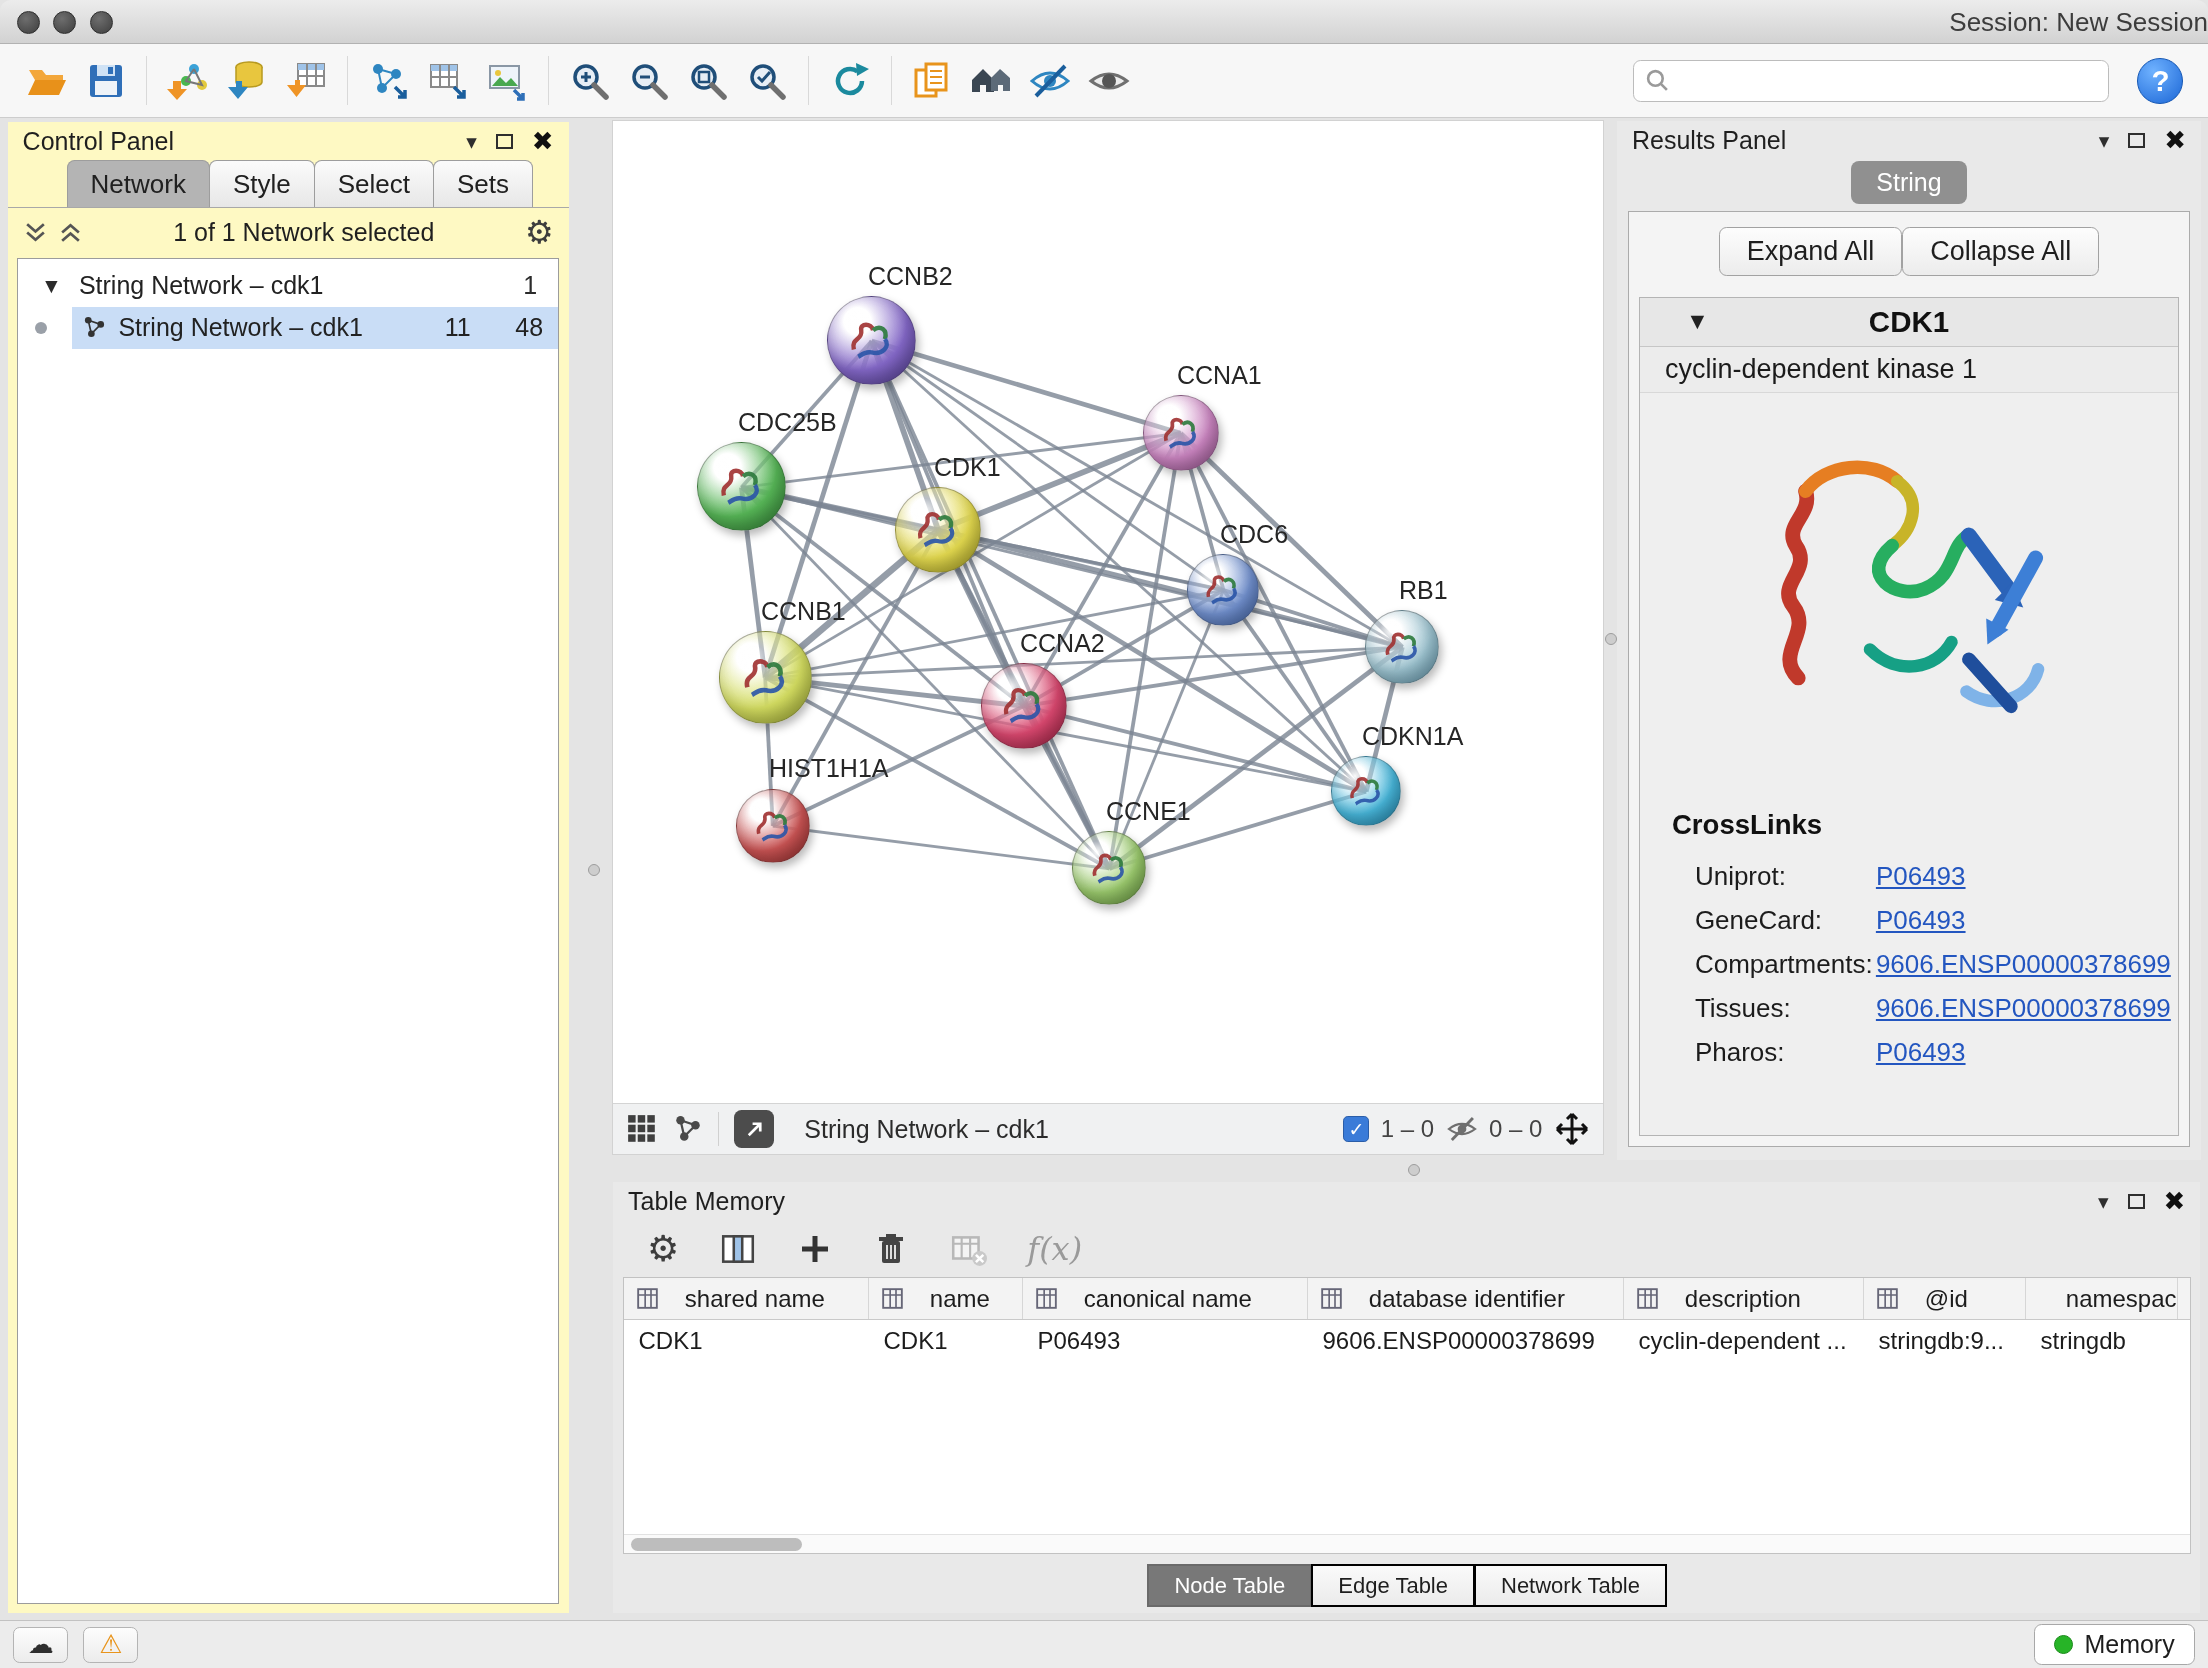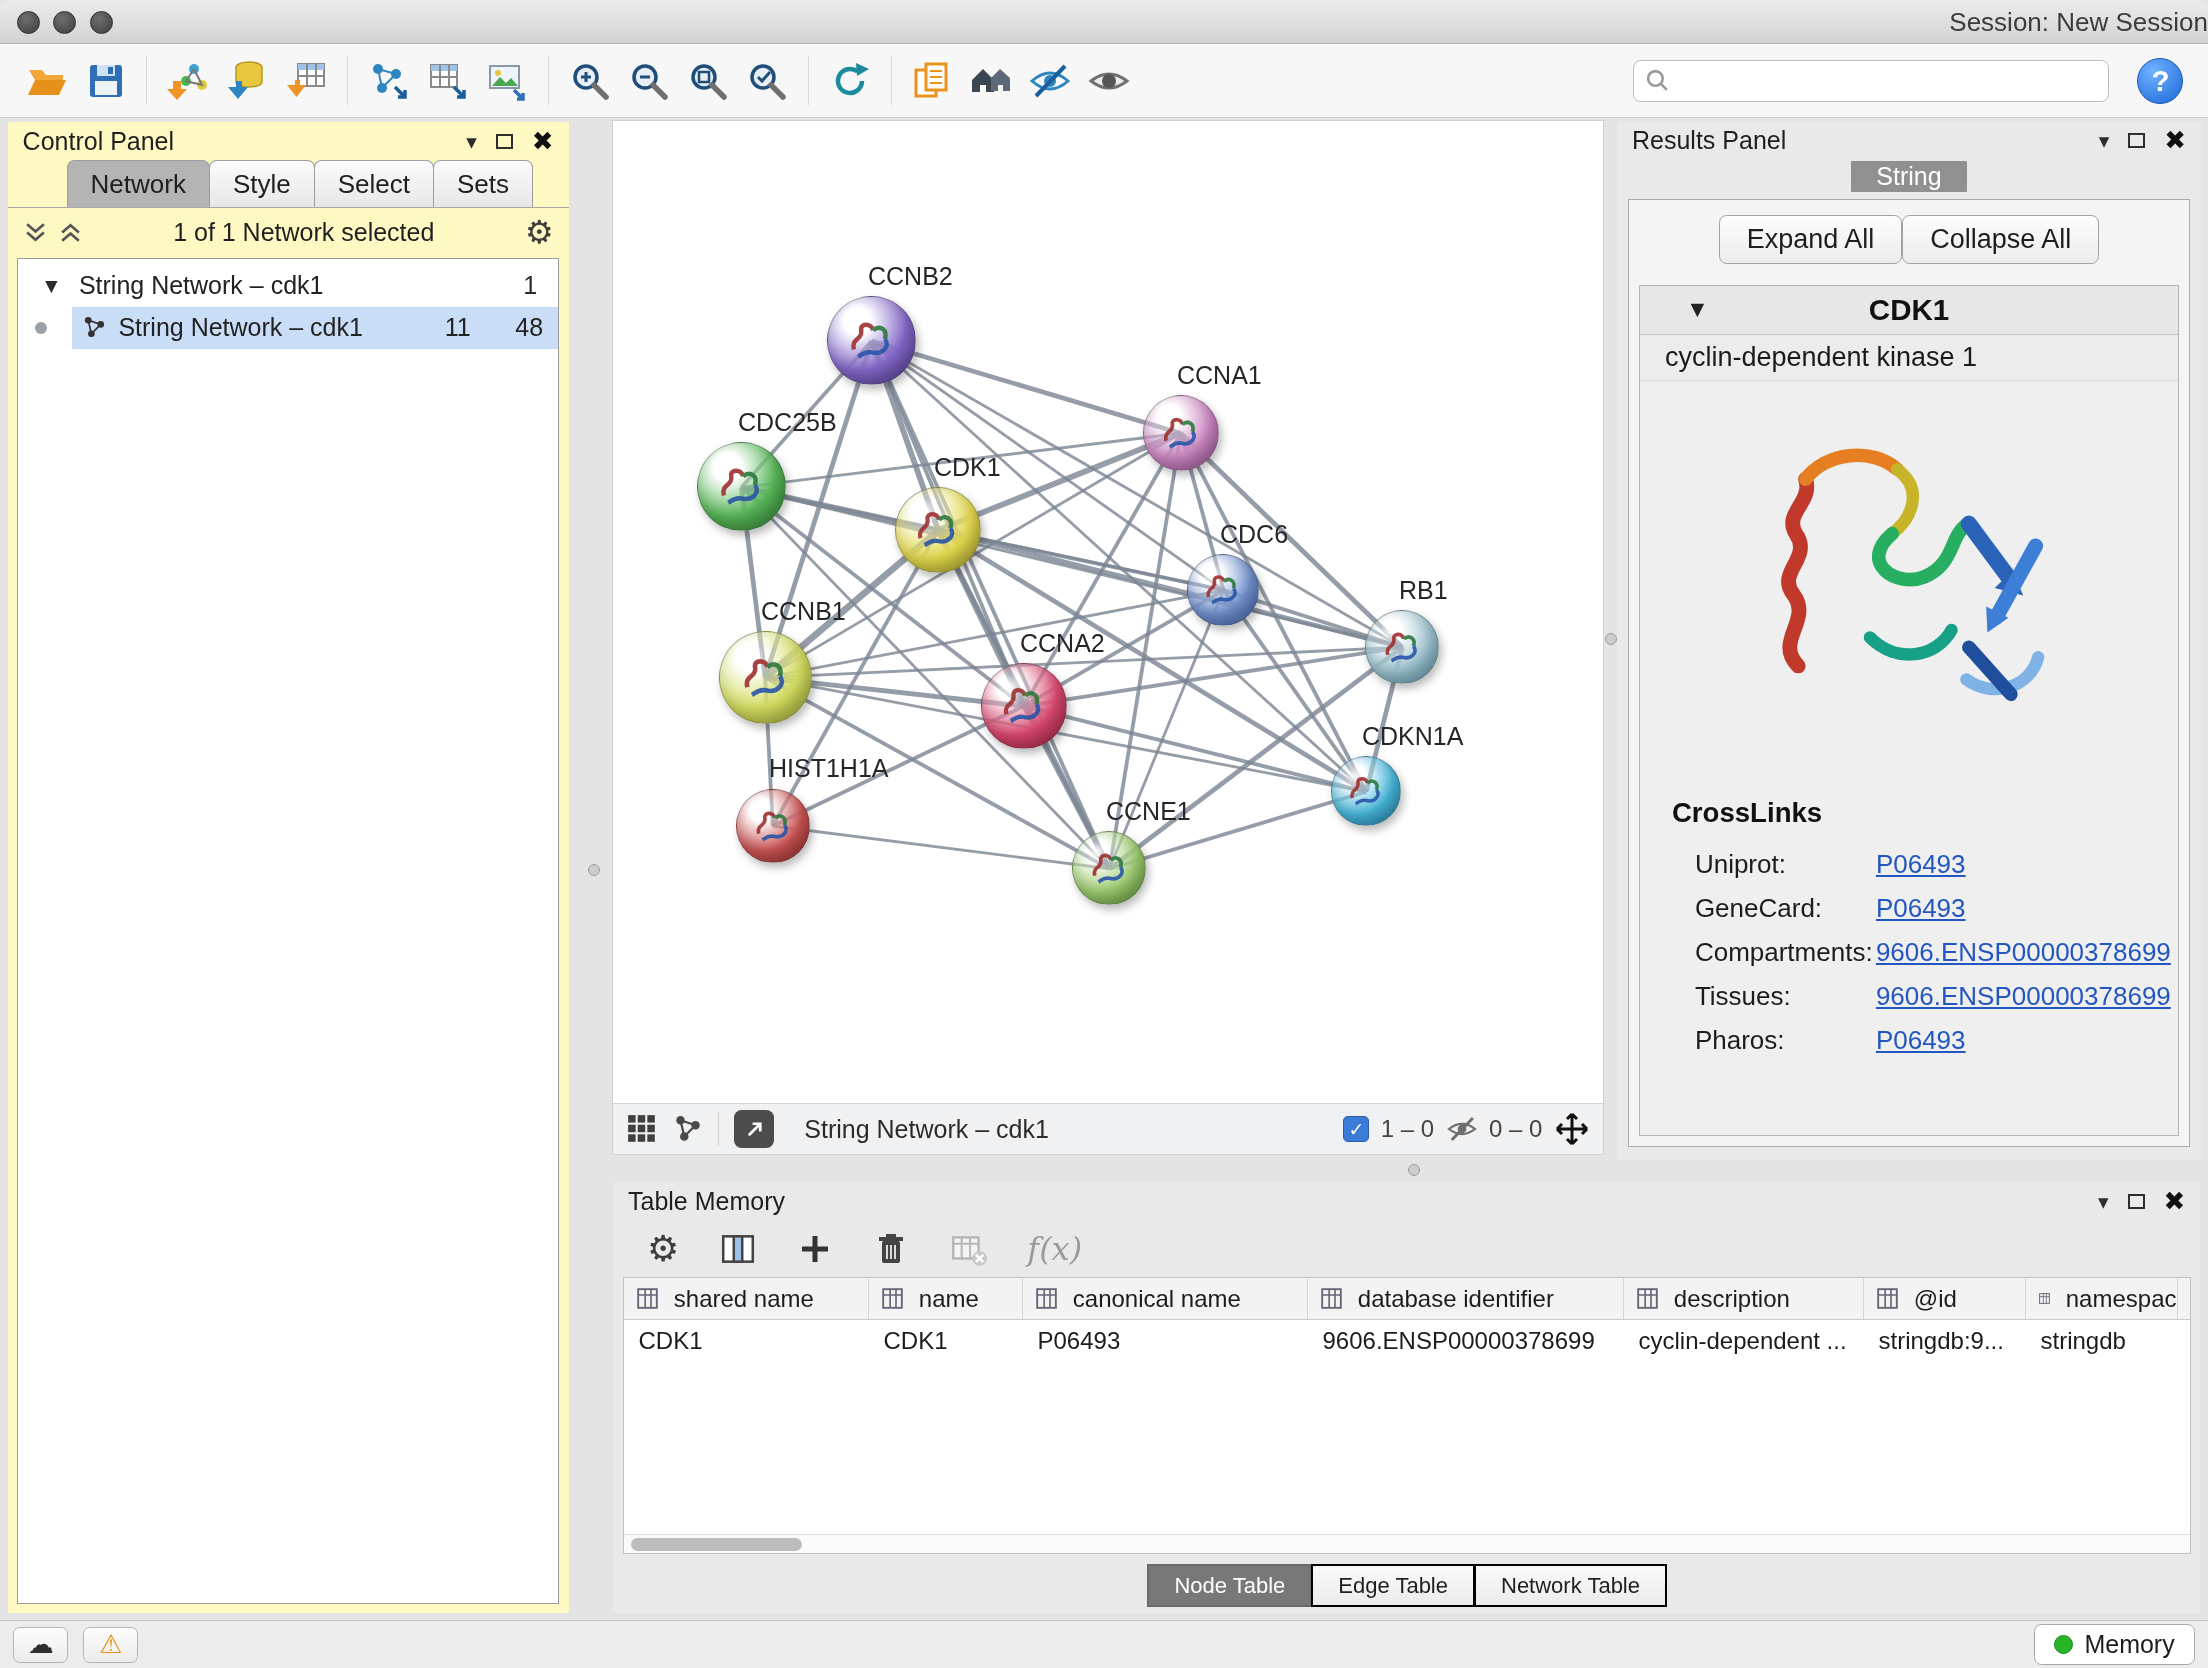--- a/index.html
+++ b/index.html
@@ -59,21 +59,21 @@
   .ns-title{font-size:25px;color:#2b2b2b;margin-left:15px}
   .ns-right{margin-left:auto;display:flex;align-items:center;gap:11.4px}
   .ns-count{font-size:24px;color:#444}
   .ns-sep{width:1px;height:34px;background:#d0d0d0}
   .dark-btn{width:40px;height:38px;border-radius:7.6px;background:#4c4c4c;display:flex;align-items:center;justify-content:center}
   .checkbox{width:26px;height:26px;border-radius:4.8px;background:#3a7bd8;border:1px solid #2a5da8;color:#fff;font-size:19px;display:flex;align-items:center;justify-content:center}
 
   
   .results-panel{position:absolute;left:1617px;top:121px;width:584px;height:1039px;background:#e9e9e9;display:flex;flex-direction:column}
   .rp-pillrow{display:flex;justify-content:center;margin:1.9px 0 7.6px 0;flex:0 0 auto}
-  .rp-pill{background:#909090;color:#fff;font-size:25px;padding:1px 25px;border-radius:1px}
+  .rp-pill{background:#909090;color:#fff;font-size:25px;padding:7px 25px;border-radius:8px}
   .rp-card{flex:1;margin:0 11.4px 13.3px 11.4px;background:#f4f4f4;border:1px solid #ababab;padding:15px 9.5px 9.5px 9.5px;display:flex;flex-direction:column;overflow:hidden}
   .rp-buttons{display:flex;justify-content:center;margin-bottom:21px;flex:0 0 auto}
   .rp-btn{font-family:inherit;font-size:27px;color:#1e1e1e;padding:7.6px 27px;border:1px solid #a2a2a2;border-radius:7.6px;background:linear-gradient(#fdfdfd,#ececec)}
   .rp-entry{border:1px solid #b4b4b4;background:#efefef;flex:1;display:flex;flex-direction:column;overflow:hidden}
   .rp-entry-head{position:relative;height:49px;background:#e7e7e7;border-bottom:1px solid #c6c6c6;display:flex;align-items:center;justify-content:center;font-size:29.5px;font-weight:bold;color:#111}
   .rp-entry-head .tri{position:absolute;left:46px;font-size:23px;font-weight:normal;color:#222}
   .rp-entry-desc{height:46px;display:flex;align-items:center;padding-left:25px;font-size:27px;color:#1b1b1b;background:#ececec;border-bottom:1px solid #d8d8d8}
   .rp-structure{height:409px;display:flex;align-items:center;justify-content:center}
   .rp-structure svg{width:371px;height:371px}
   .rp-cross-title{font-size:27.6px;font-weight:bold;color:#111;padding:7.6px 0 13.3px 32px}
@@ -81,21 +81,21 @@
   .rp-link-label{width:181px;color:#1c1c1c}
   .rp-link a,.rp-link{color:#2356c0;text-decoration:underline}
 
   
   .table-panel{position:absolute;left:613px;top:1182px;right:7.6px;bottom:55px;background:#e9e9e9;display:flex;flex-direction:column}
   .tp-toolbar{display:flex;align-items:center;gap:40px;padding:9.5px 0 9.5px 34px;flex:0 0 auto}
   .tp-toolbar .gear{font-size:36px}
   .fx{font-family:"DejaVu Serif","Liberation Serif",serif;font-style:italic;font-size:32px;color:#9a9a9a}
   .tp-table{flex:1;margin:0 9.5px;background:#fff;border:1px solid #c2c2c2;position:relative;overflow:hidden}
   .tp-head{display:flex;background:#f3f3f3;border-bottom:1px solid #c9c9c9;height:42px}
-  .tp-head>div{display:flex;align-items:center;gap:16px;padding-left:13.3px;font-size:24px;color:#1c1c1c;border-right:1px solid #d6d6d6}
+  .tp-head>div{display:flex;align-items:center;gap:27px;padding-left:13.3px;font-size:24px;color:#1c1c1c;border-right:1px solid #d6d6d6}
   .tp-row{display:flex;height:42px}
   .tp-row>div{display:flex;align-items:center;padding-left:15px;font-size:24px;color:#1c1c1c}
   .c0{width:245px}.c1{width:154px}.c2{width:285px}.c3{width:316px}.c4{width:240px}.c5{width:162px}.c6{width:152px}
   .tp-hscroll{position:absolute;left:0;right:0;bottom:0;height:19px;background:#fafafa;border-top:1px solid #e2e2e2}
   .tp-thumb{position:absolute;left:7.6px;top:2.9px;width:171px;height:12.4px;border-radius:6.7px;background:#bdbdbd}
   .tp-tabs{display:flex;justify-content:center;padding:9.5px 0 5.7px 0;flex:0 0 auto}
   .tp-tab{font-size:22px;padding:6.7px 25px;border:2px solid #000000;background:linear-gradient(#fafafa,#ebebeb);color:#1e1e1e;margin-right:-1px}
   .tp-tab.active{background:#787878;color:#fff;border-color:#6a6a6a}
 
   

